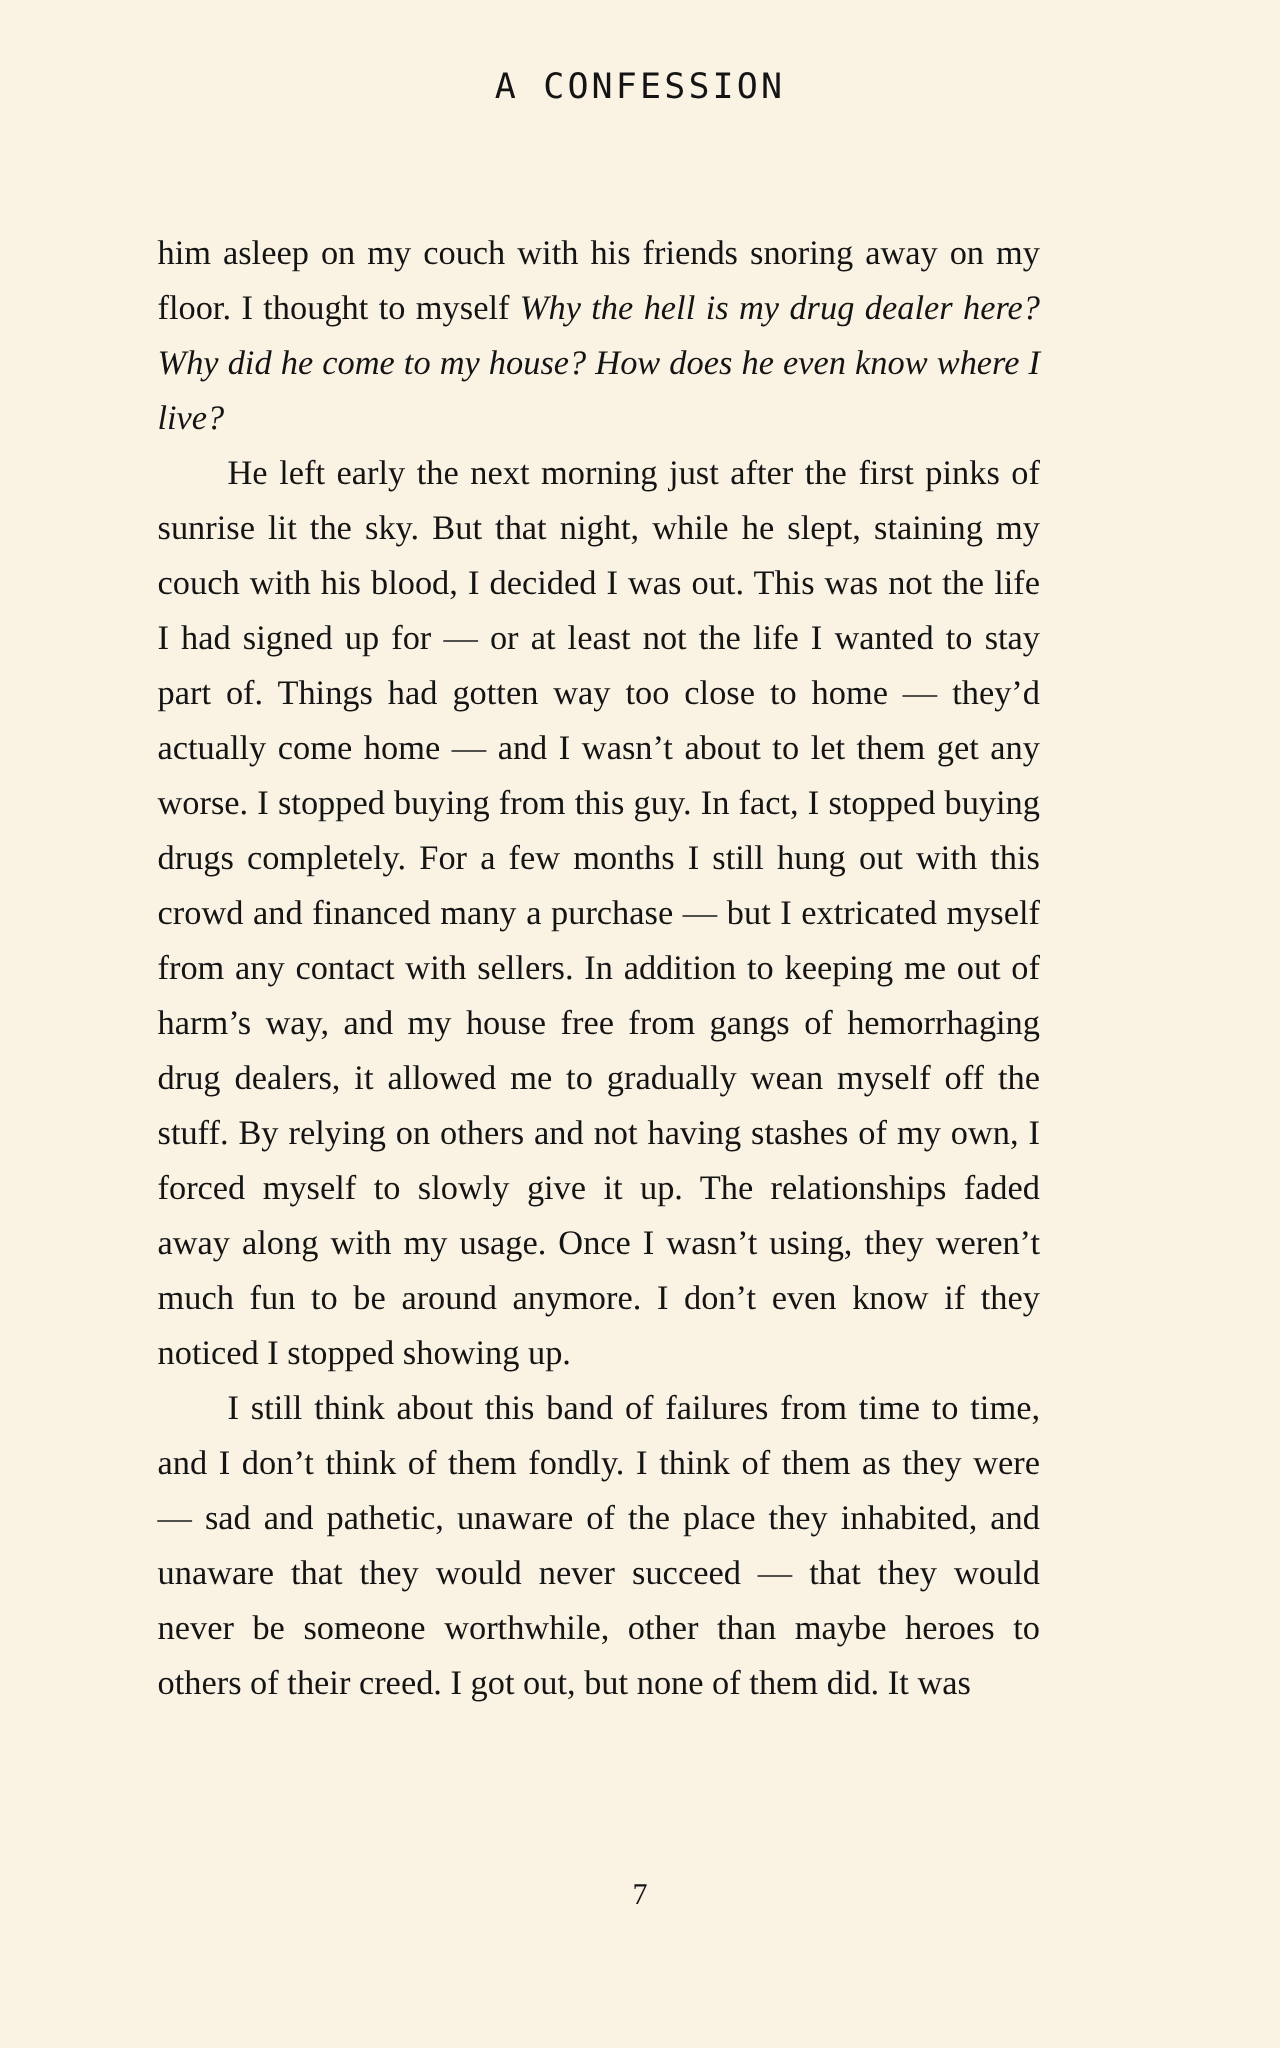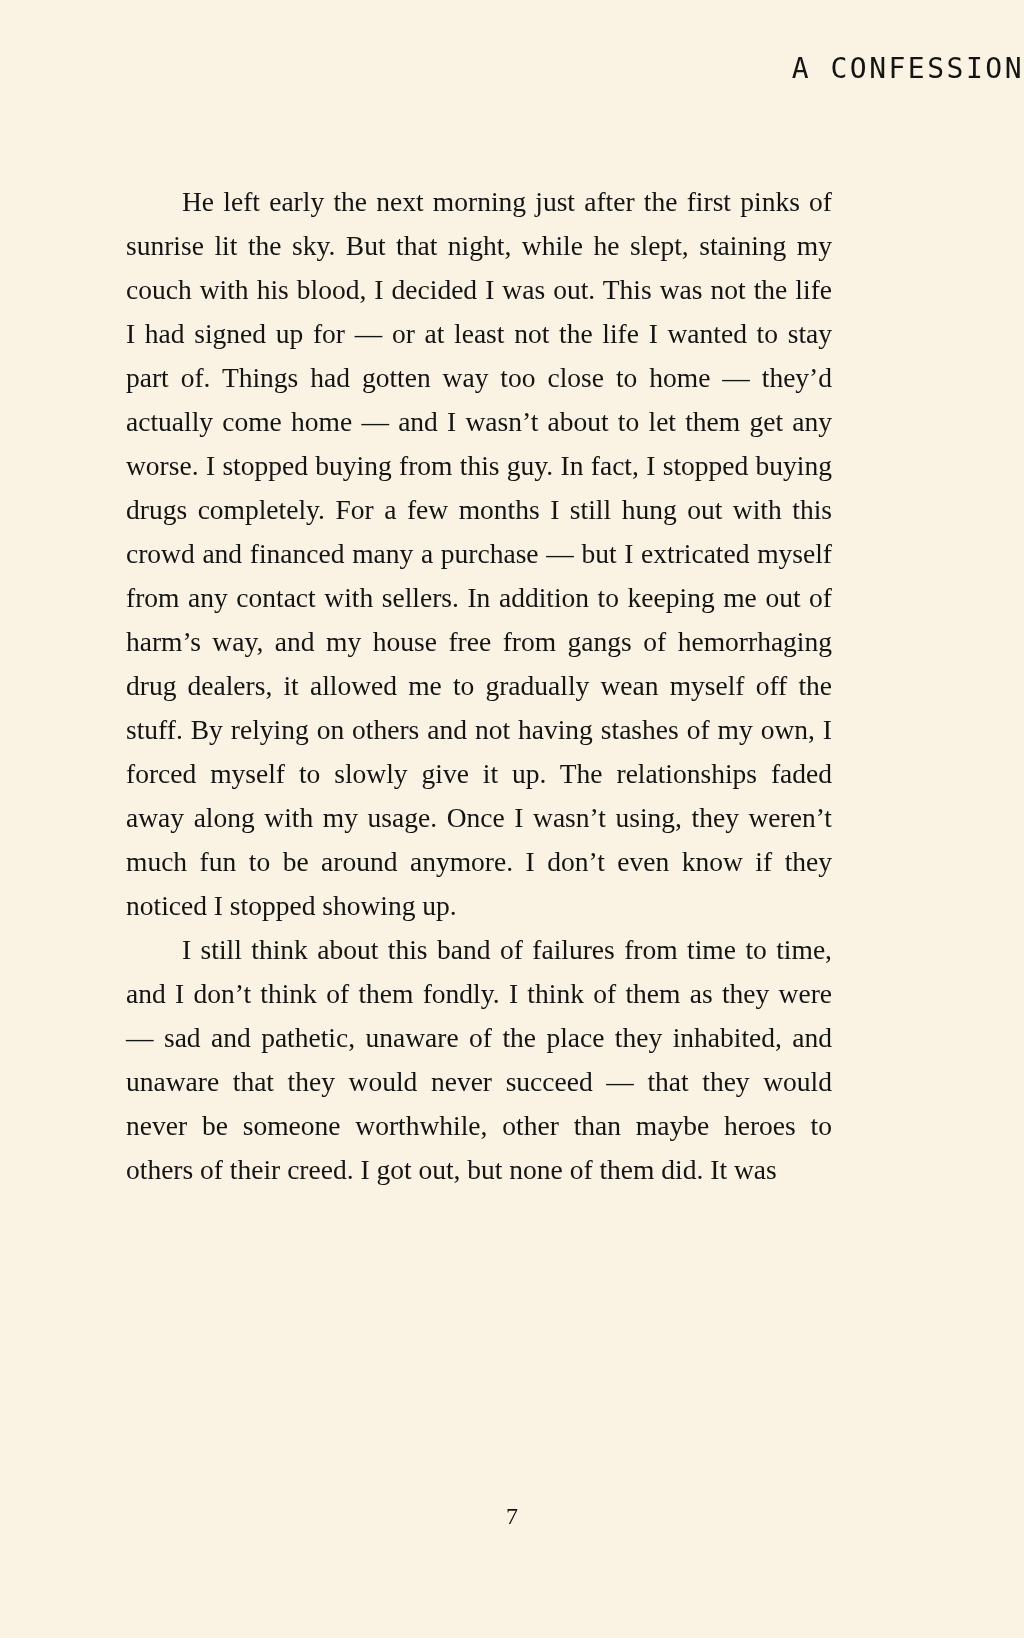--- a/index.html
+++ b/index.html
@@ -18,21 +18,21 @@
     position: relative;
     width: 1024px;
     height: 1638px;
     box-sizing: border-box;
   }
   .running-head {
     position: absolute;
     top: 52px;
     left: 0;
     width: 1024px;
-    text-align: right;
+    text-align: center;
     font-family: "DejaVu Sans Mono", monospace;
     font-size: 28px;
     letter-spacing: 2.5px;
     color: #141414;
     font-weight: 400;
   }
   .body-block {
     position: absolute;
     top: 180px;
     left: 126px;
@@ -65,19 +65,20 @@
   }
 </style>
 </head>
 <body>
 
 <div class="page">
 
   <div class="running-head">A CONFESSION</div>
 
   <div class="body-block">
+      <p><span>him asleep on my couch with his friends snoring away on my floor. I thought to myself </span><em>Why the hell is my drug dealer here? Why did he come to my house? How does he even know where I live?</em></p>
       <p class="indent"><span>He left early the next morning just after the first pinks of sunrise lit the sky. But that night, while he slept, staining my couch with his blood, I decided I was out. This was not the life I had signed up for — or at least not the life I wanted to stay part of. Things had gotten way too close to home — they’d actually come home — and I wasn’t about to let them get any worse. I stopped buying from this guy. In fact, I stopped buying drugs completely. For a few months I still hung out with this crowd and financed many a purchase — but I extricated myself from any contact with sellers. In addition to keeping me out of harm’s way, and my house free from gangs of hemorrhaging drug dealers, it allowed me to gradually wean myself off the stuff. By relying on others and not having stashes of my own, I forced myself to slowly give it up. The relationships faded away along with my usage. Once I wasn’t using, they weren’t much fun to be around anymore. I don’t even know if they noticed I stopped showing up.</span></p>
       <p class="indent"><span>I still think about this band of failures from time to time, and I don’t think of them fondly. I think of them as they were — sad and pathetic, unaware of the place they inhabited, and unaware that they would never succeed — that they would never be someone worthwhile, other than maybe heroes to others of their creed. I got out, but none of them did. It was</span></p>
     </div>
 
   <div class="folio">7</div>
 
 </div>
 
 </body></html>

